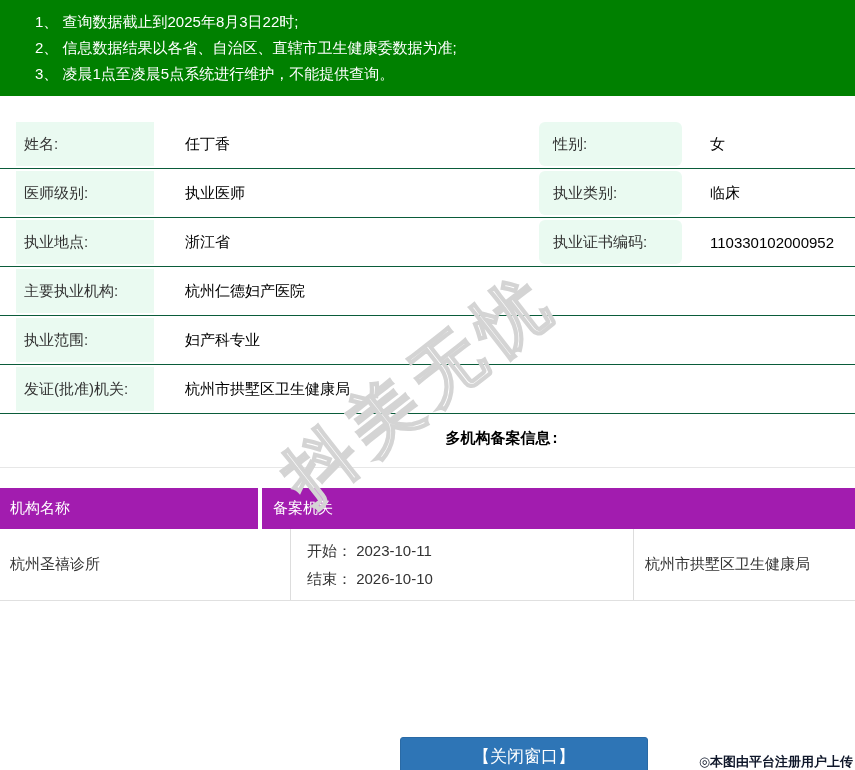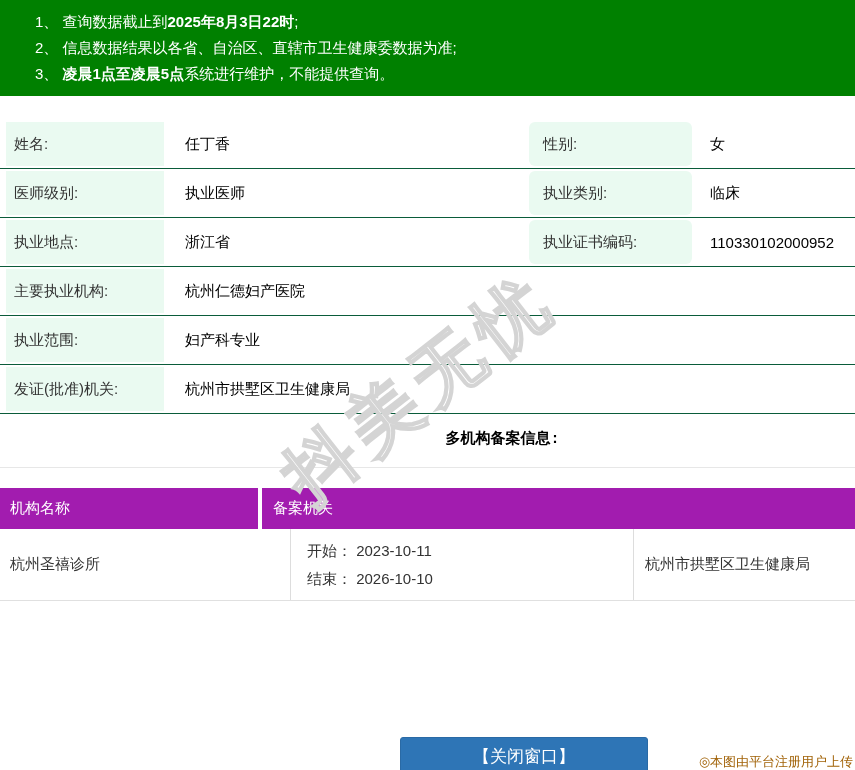--- a/index.html
+++ b/index.html
@@ -6,25 +6,25 @@
   body{
     width:855px;height:770px;position:relative;overflow:hidden;background:#fff;
     font-family:"Liberation Sans","DejaVu Sans",sans-serif;color:#333;
   }
   
   .notice{
     background:#008000;color:#fff;height:96px;box-sizing:border-box;
     padding:9px 10px 0 35px;font-size:15px;
   }
   .notice-line{line-height:26px;white-space:nowrap;}
-  .notice-line .b{font-weight:bold;}
+  .notice-line .b{font-weight:normal;}
   
   .dform{margin-top:24px;width:855px;}
   .frow{display:flex;align-items:stretch;height:48px;border-bottom:1px solid #0a5c3a;}
-  .cell-label{box-sizing:border-box;padding:2px 6px;}
+  .cell-label{box-sizing:border-box;padding:2px 16px;}
   .cell-label .bg{
     background:#eafaf1;height:100%;box-sizing:border-box;display:flex;align-items:center;
     padding-left:8px;font-size:15px;color:#333;
   }
   .cl1{width:170px;}
   .cl2{width:175px;}
   .cl2 .bg{padding-left:14px;border-radius:6px;}
   .cell-value{display:flex;align-items:center;font-size:15px;color:#000000;white-space:nowrap;overflow:hidden;}
   .cv1{width:353px;padding-left:15px;box-sizing:border-box;}
   .cv-rest{flex:1;padding-left:15px;box-sizing:border-box;}
@@ -53,21 +53,21 @@
   .dc3{flex:1;padding-left:11px;}
   
   .close-btn{
     position:absolute;left:400px;top:737px;width:248px;height:45px;
     background:#2e75b6;border:1px solid #2a6aa5;border-radius:3px;color:#fff;
     font-size:17px;text-align:center;line-height:38px;cursor:pointer;box-sizing:border-box;
     font-family:"Liberation Sans","DejaVu Sans",sans-serif;
   }
   
   .footer-note{
-    position:absolute;top:753px;right:2px;font-size:13px;font-weight:normal;color:#a16207;
+    position:absolute;top:753px;right:2px;font-size:13px;font-weight:bold;color:#0f172a;
     text-shadow:-1px -1px 0 #fff,1px -1px 0 #fff,-1px 1px 0 #fff,1px 1px 0 #fff,0 1px 0 #fff,0 -1px 0 #fff,1px 0 0 #fff,-1px 0 0 #fff;
     white-space:nowrap;
     margin-left:30px;
   }
   
   .watermark{
     position:absolute;left:255px;top:337px;width:340px;height:84px;
     transform:rotate(-38deg);transform-origin:center;
     font-size:70px;font-weight:bold;letter-spacing:10px;white-space:nowrap;
     color:rgba(255,255,255,0.55);-webkit-text-stroke:2px #d4d4d4;

